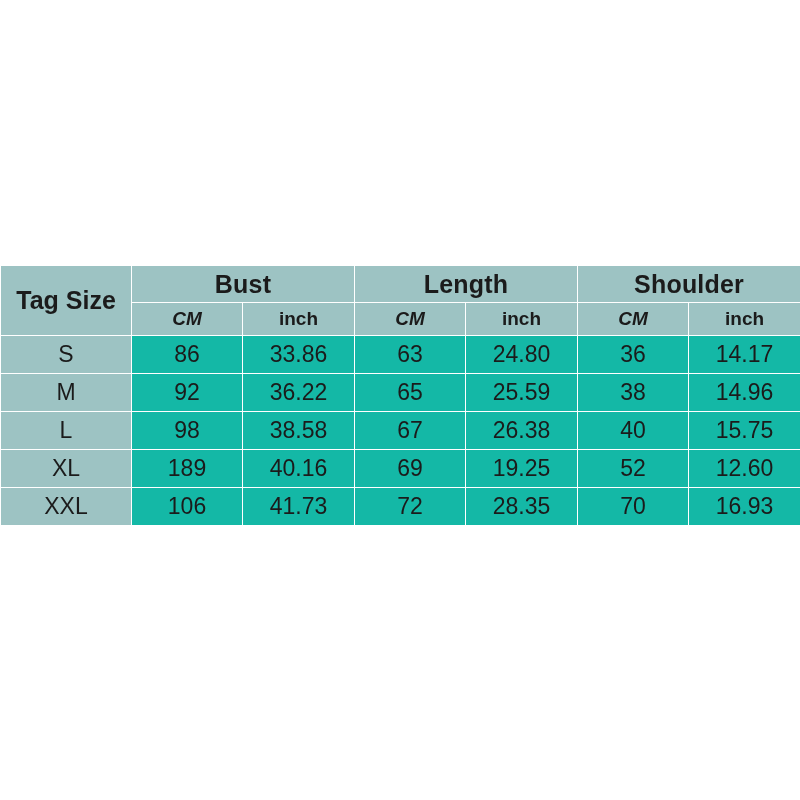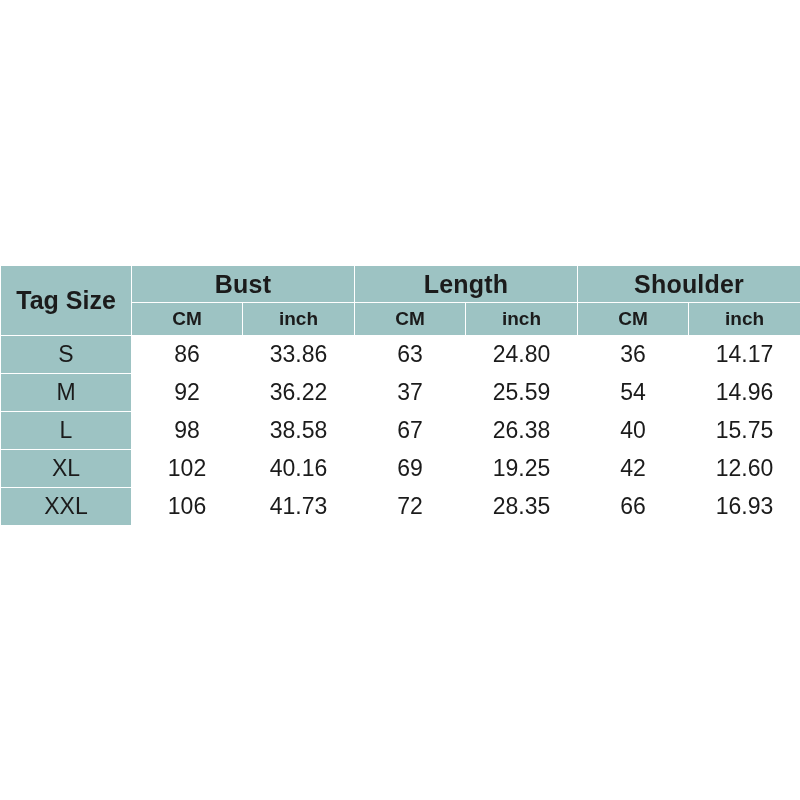--- a/index.html
+++ b/index.html
@@ -49,36 +49,37 @@
     font-size: 25px;
     height: 36px;
     letter-spacing: 0.2px;
   }
   .hdr-unit {
     font-size: 19px;
     height: 32px;
     font-weight: bold;
   }
   .hdr-unit.italic {
+    font-style: italic;
   }
   .tag-size-cell {
     background: #9dc3c3;
     font-size: 25px;
     font-weight: bold;
     height: 68px;
     width: 131px;
   }
   .row-label {
     background: #9dc3c3;
     font-size: 23px;
     height: 37px;
     font-weight: normal;
   }
   .val {
-    background: #ffffff;
+    background: #14b8a6;
     font-size: 23px;
     height: 37px;
     font-weight: normal;
   }
   col.c-label { width: 131px; }
   col.c-v { width: 111px; }
   col.c-v2 { width: 112px; }
 </style>
 </head>
 <body>
@@ -118,48 +119,48 @@
           <td class="val">33.86</td>
           <td class="val">63</td>
           <td class="val">24.80</td>
           <td class="val">36</td>
           <td class="val">14.17</td>
         </tr>
         <tr>
           <td class="row-label">M</td>
           <td class="val">92</td>
           <td class="val">36.22</td>
-          <td class="val">37</td>
+          <td class="val">65</td>
           <td class="val">25.59</td>
-          <td class="val">54</td>
+          <td class="val">38</td>
           <td class="val">14.96</td>
         </tr>
         <tr>
           <td class="row-label">L</td>
           <td class="val">98</td>
           <td class="val">38.58</td>
           <td class="val">67</td>
           <td class="val">26.38</td>
           <td class="val">40</td>
           <td class="val">15.75</td>
         </tr>
         <tr>
           <td class="row-label">XL</td>
-          <td class="val">102</td>
+          <td class="val">189</td>
           <td class="val">40.16</td>
           <td class="val">69</td>
           <td class="val">19.25</td>
-          <td class="val">42</td>
+          <td class="val">52</td>
           <td class="val">12.60</td>
         </tr>
         <tr>
           <td class="row-label">XXL</td>
           <td class="val">106</td>
           <td class="val">41.73</td>
           <td class="val">72</td>
           <td class="val">28.35</td>
-          <td class="val">66</td>
+          <td class="val">70</td>
           <td class="val">16.93</td>
         </tr>
       </tbody>
     </table>
   </div>
 </div>
 
 </body></html>

